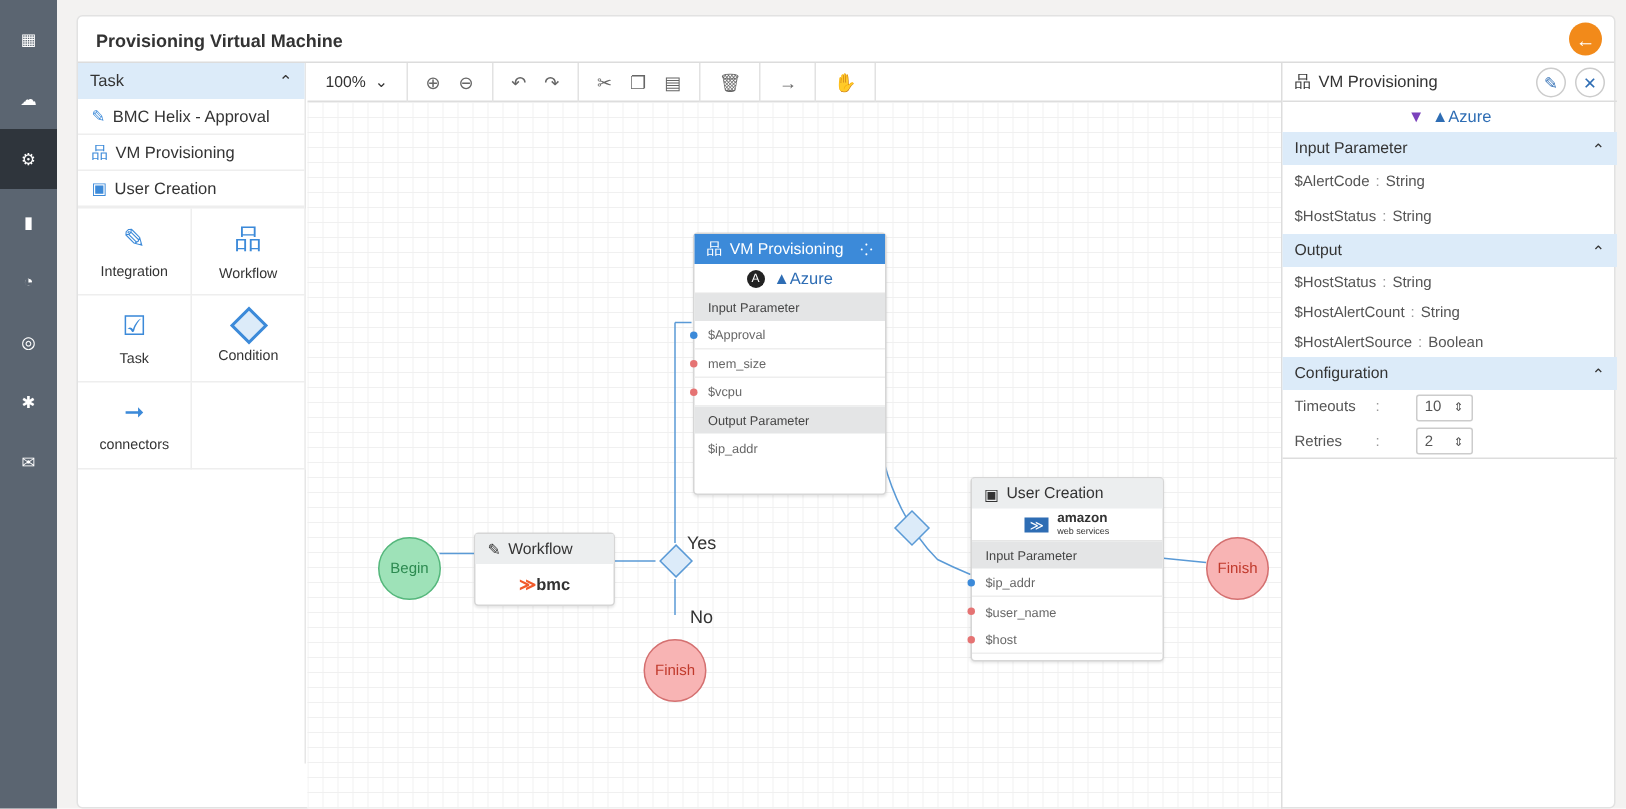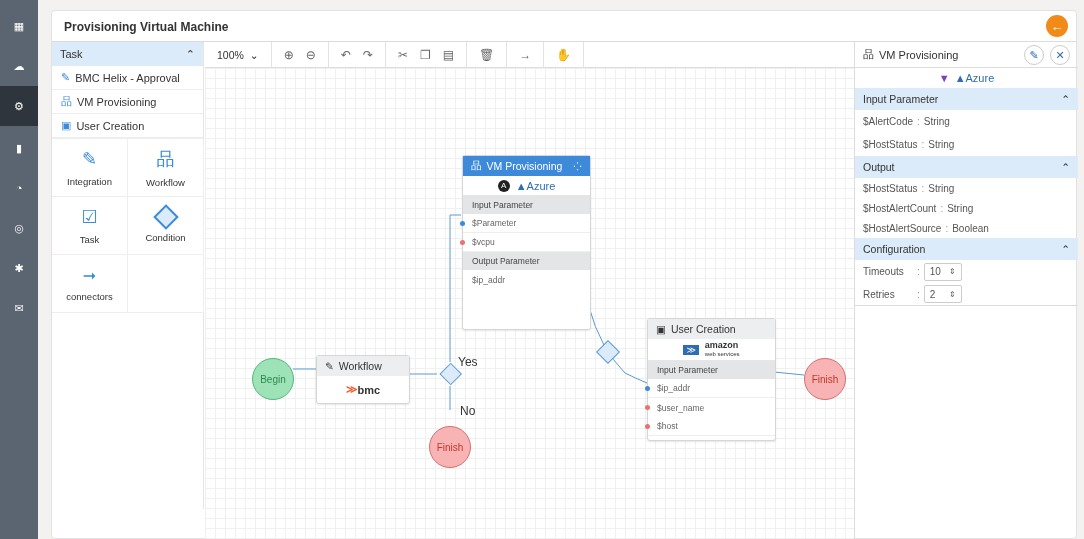--- a/index.html
+++ b/index.html
@@ -31,21 +31,21 @@
 .begin{background:#9ee2b8;border:1px solid #55b77c;color:#2c8a50}
 .finish{background:#f8b4b4;border:1px solid #d47070;color:#c0392b}
 .label{position:absolute;font-size:12px;color:#333}
 .right{position:absolute;left:802px;top:31px;width:224px;height:497px;border-left:1px solid #ddd}
 .r-head{height:26px;display:flex;align-items:center;padding-left:8px;gap:5px;font-size:11px;border-bottom:1px solid #ddd;position:relative}
 .r-btn{position:absolute;top:3px;width:20px;height:20px;border-radius:50%;border:1px solid #ccc;display:flex;align-items:center;justify-content:center;color:#2e6db4;font-size:11px}
 .r-logos{height:20px;display:flex;align-items:center;justify-content:center;gap:5px;font-size:11px;color:#2e6db4}
 .r-sec{height:22px;background:#dcebf9;display:flex;align-items:center;justify-content:space-between;padding:0 8px;font-size:10.5px;color:#333}
 .r-row{height:23px;display:flex;align-items:center;padding-left:8px;font-size:10px;color:#555}
 .r-row .sep{margin:0 4px;color:#999}
-.stepper{display:inline-flex;align-items:center;justify-content:space-between;width:38px;height:18px;border:1px solid #ccc;border-radius:2px;padding:0 5px;font-size:10px;margin-left:0}
+.stepper{display:inline-flex;align-items:center;justify-content:space-between;width:38px;height:18px;border:1px solid #ccc;border-radius:2px;padding:0 5px;font-size:10px;margin-left:20px}
 </style>
 </head>
 <body>
 
 <div class="rail">
   <div class="rail-item" style="top:6px">▦</div>
   <div class="rail-item" style="top:46px">☁</div>
   <div class="rail-item active" style="top:86px">⚙</div>
   <div class="rail-item" style="top:128px">▮</div>
   <div class="rail-item" style="top:168px">◔</div>
@@ -168,21 +168,25 @@
           <span>VM Provisioning</span>
           <span style="margin-left:6px">⁘</span>
         </div>
       <div class="logo-row">
           <span style="display:inline-block;width:12px;height:12px;border-radius:50%;background:#222;color:#fff;font-size:8px;text-align:center;line-height:12px">A</span>
           <span style="color:#2e6db4">▲<span>Azure</span></span>
         </div>
       <div class="p-head">Input Parameter</div>
       <div class="p-row">
           <span class="dot blue"></span>
-          <span>$Parameter</span>
+          <span>$Approval</span>
+        </div>
+      <div class="p-row">
+          <span class="dot"></span>
+          <span>mem_size</span>
         </div>
       <div class="p-row">
           <span class="dot"></span>
           <span>$vcpu</span>
         </div>
       <div class="p-head">Output Parameter</div>
       <div class="p-row" style="border-bottom:none">
           <span>$ip_addr</span>
         </div>
     </div>

